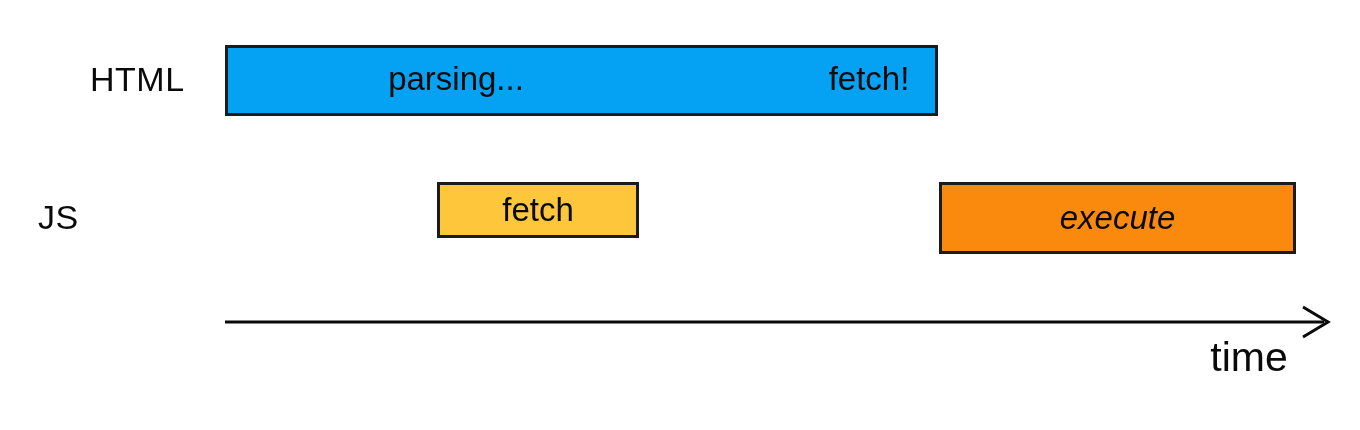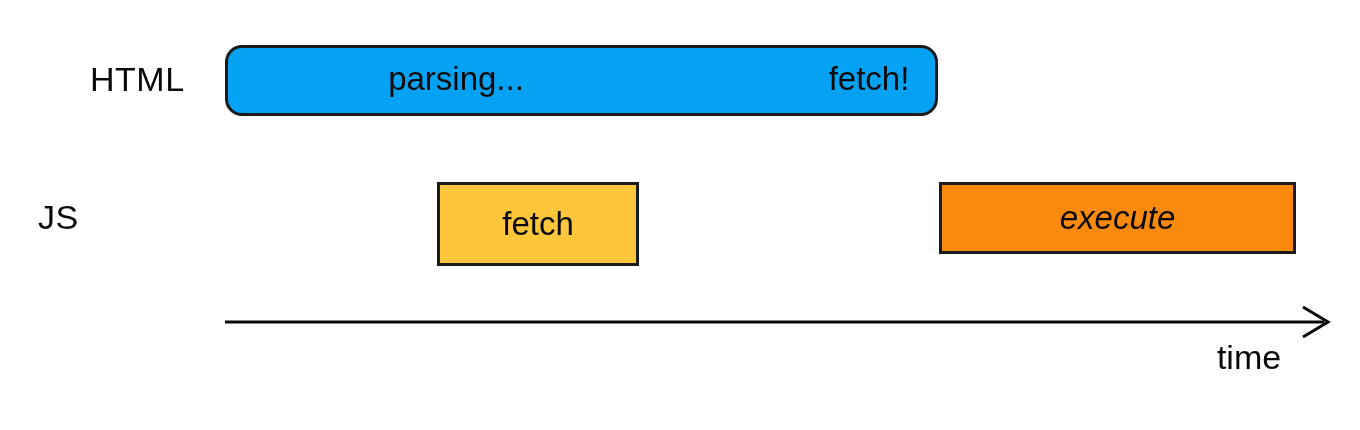--- a/index.html
+++ b/index.html
@@ -31,25 +31,24 @@
     position: absolute;
     box-sizing: border-box;
     border: 3px solid var(--bar-border, #1b1b1b);
     font-size: 33px;
     font-weight: 500;
   }
   .bar--parsing {
     left: 225px; top: 45px;
     width: 713px; height: 71px;
     background: var(--parsing-bar, #05a2f3);
-    border-radius: 17px;
   }
   .bar--fetch {
     left: 437px; top: 182px;
-    width: 202px; height: 84px;
+    width: 202px; height: 56px;
     background: var(--fetch-bar, #fdc63b);
     display: flex; align-items: center; justify-content: center;
   }
   .bar--execute {
     left: 939px; top: 182px;
     width: 357px; height: 72px;
     background: var(--execute-bar, #fa8a0e);
     display: flex; align-items: center; justify-content: center; font-style: italic;
   }
   .bar-text {
@@ -69,21 +68,21 @@
     top: 294px;
     width: 1140px;
     height: 58px;
     color: var(--text, #0a0a0a);
   }
   .axis-label {
     position: absolute;
     left: 1249px;
     top: 357px;
     transform: translate(-50%, -50%);
-    font-size: 34px;
+    font-size: 41px;
     font-weight: 500;
     white-space: nowrap;
   }
 </style>
 </head>
 <body>
 
 <div class="canvas">
 
   <div class="row-label row-label--html">HTML</div>

